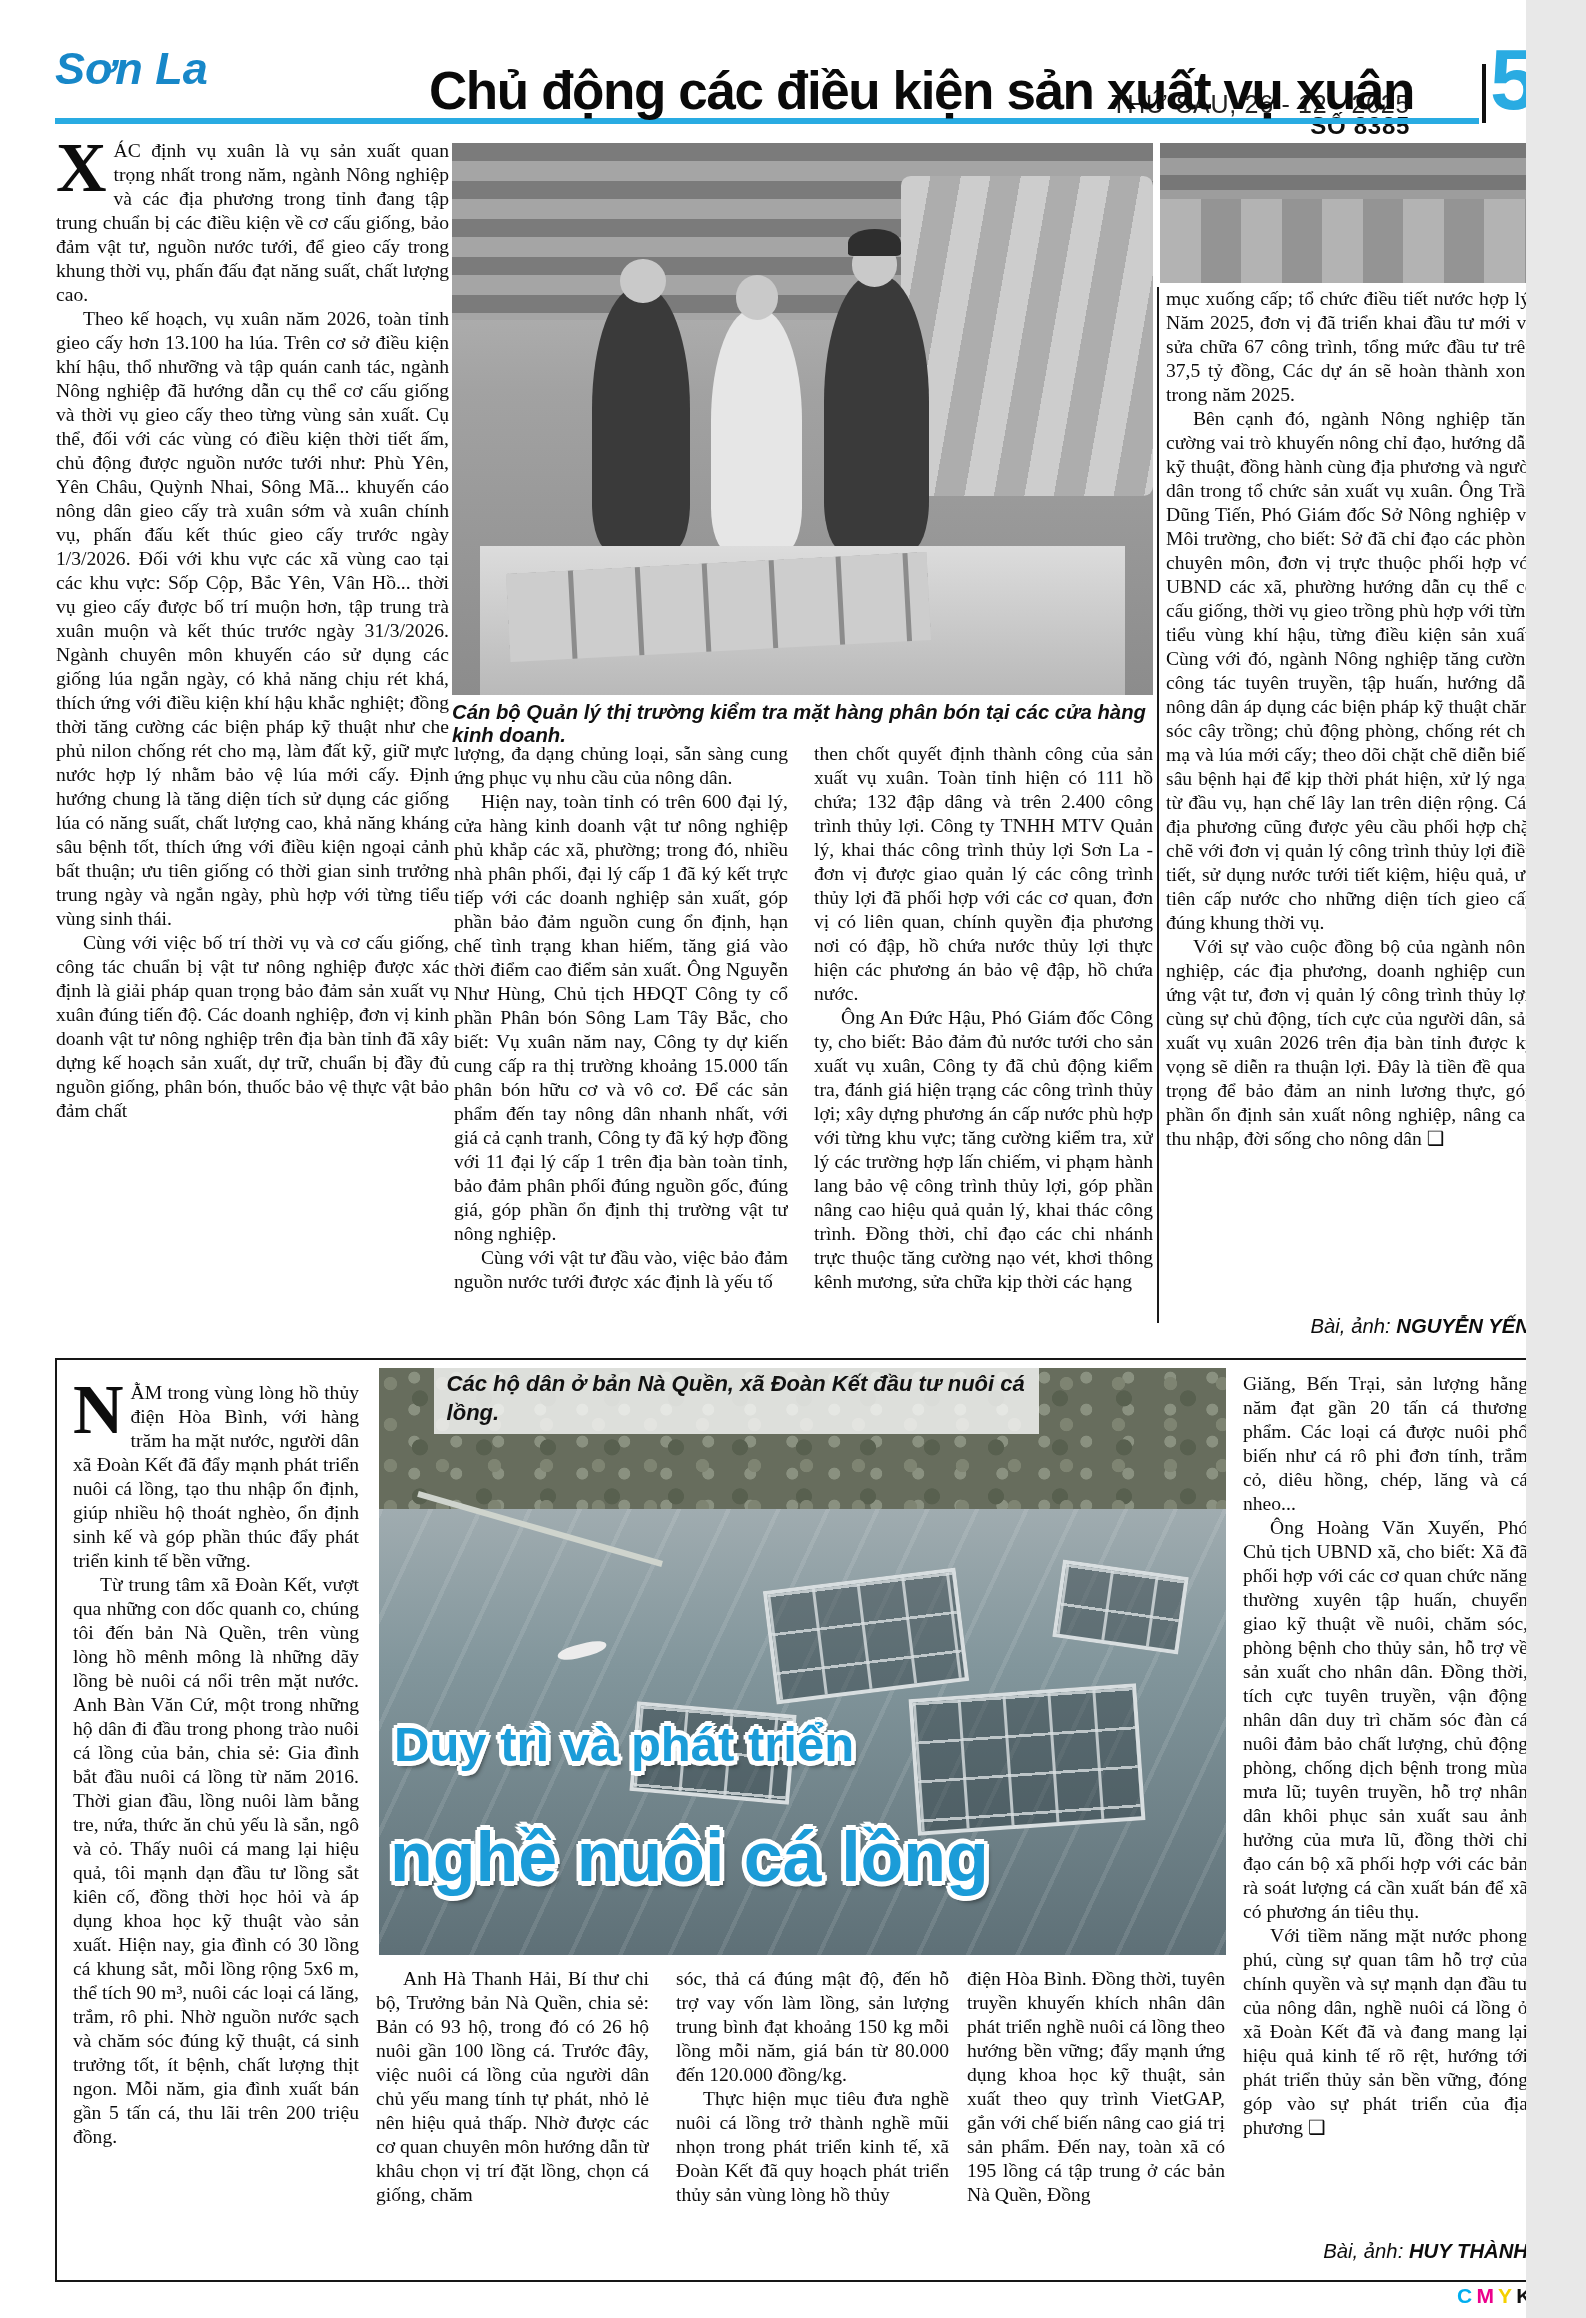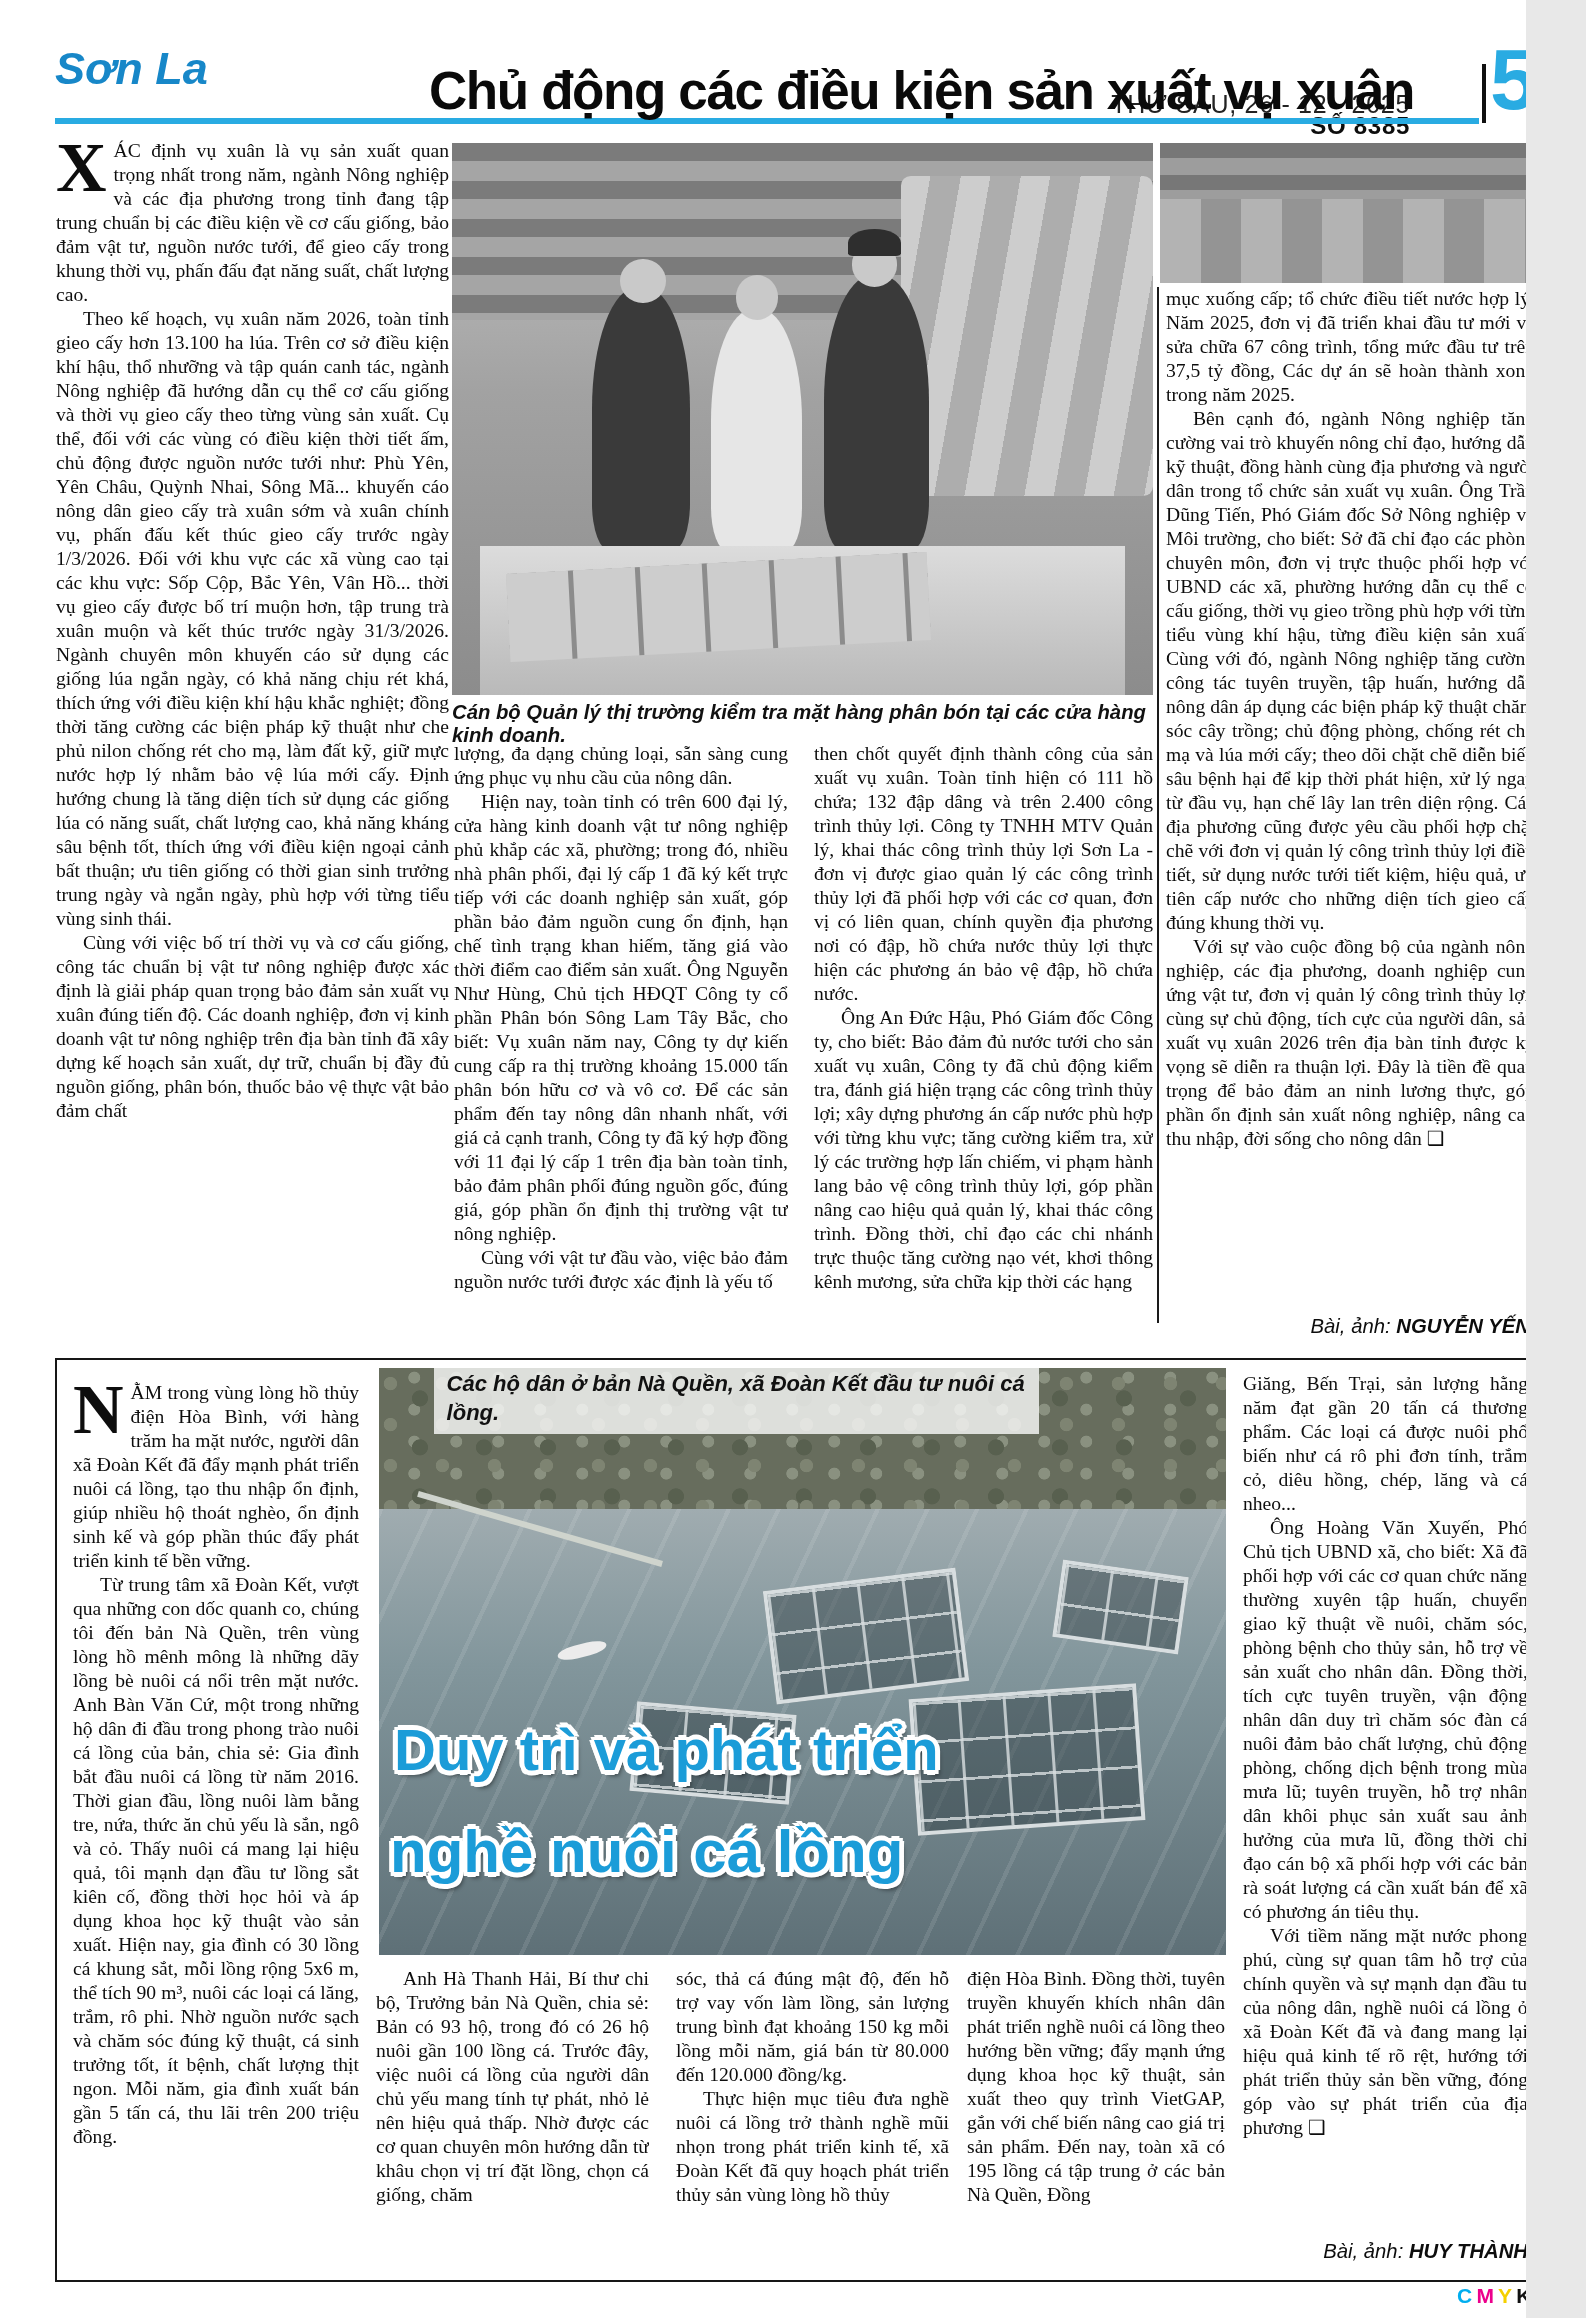--- a/index.html
+++ b/index.html
@@ -74,22 +74,22 @@
   .ph2-boat{position:absolute;left:21%;top:47%;width:50px;height:12.6px;background:#ececec;border-radius:50%/70%;transform:rotate(-14deg);}
   .cage{position:absolute;border:4.2px solid #d8dee0;background:rgba(30,42,48,.38);}
   .cage .grid{position:absolute;inset:0;background:
       repeating-linear-gradient(90deg,rgba(216,222,224,.8) 0 2.8px,transparent 2.8px 45px),
       repeating-linear-gradient(180deg,rgba(216,222,224,.8) 0 2.8px,transparent 2.8px 39px);}
   .cap2{left:434px;top:1363px;width:580px;background:rgba(255,255,255,.78);padding:7px 12.6px;
         font:italic 700 22px "Liberation Sans",sans-serif;color:#111;line-height:1.3;}
   .t2{font-family:"Liberation Sans",sans-serif;font-weight:700;color:#1b9cd8;white-space:nowrap;
       text-shadow:-3.5px -3.5px 0 #fff,3.5px -3.5px 0 #fff,-3.5px 3.5px 0 #fff,3.5px 3.5px 0 #fff,
                   -4.9px 0 0 #fff,4.9px 0 0 #fff,0 -4.9px 0 #fff,0 4.9px 0 #fff,4.2px 5.6px 4.2px rgba(0,0,0,.45);}
-  .t2a{left:394px;top:1716px;font-size:58px;}
-  .t2b{left:390px;top:1817px;font-size:60px;}
+  .t2a{left:394px;top:1716px;font-size:49px;}
+  .t2b{left:390px;top:1817px;font-size:70px;}
 
   
   .cmyk{left:1457px;top:2284px;font:700 21px "Liberation Sans",sans-serif;letter-spacing:4.2px;}
   .cmyk .c{color:#00aeef}.cmyk .m{color:#ec008c}.cmyk .y{color:#f5d000}.cmyk .k{color:#111}
 </style>
 </head>
 <body>
 
 <div class="page">
 

